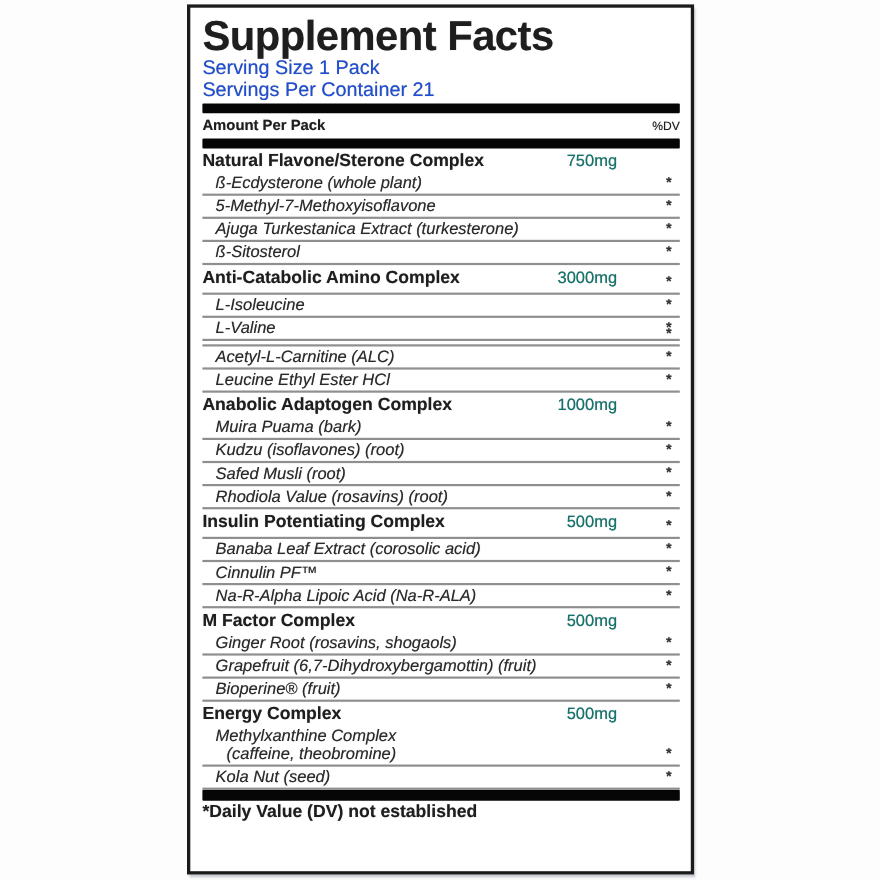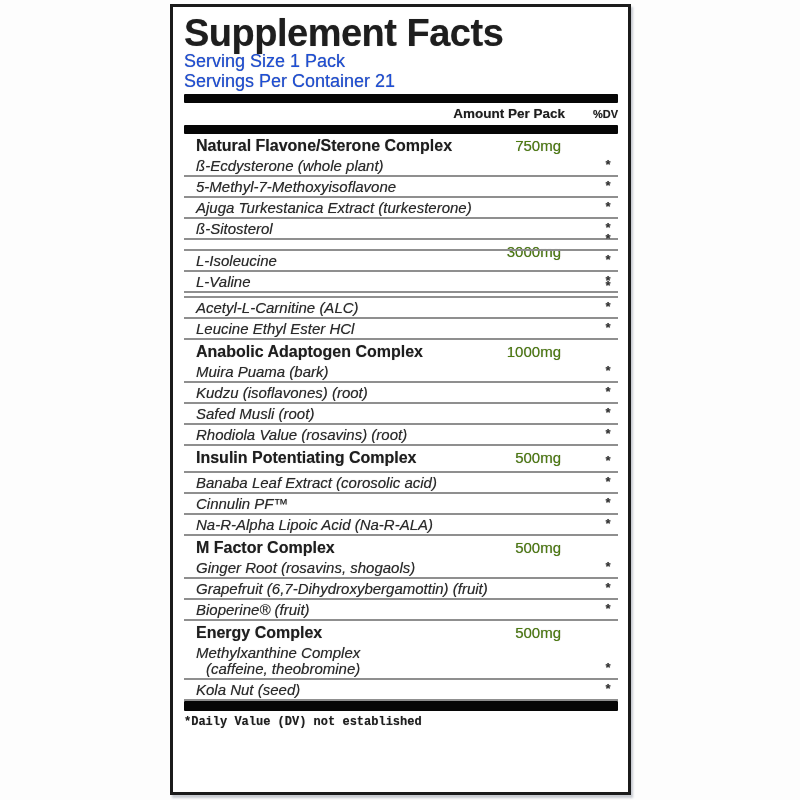--- a/index.html
+++ b/index.html
@@ -38,44 +38,43 @@
   .bar {
     height: 9px;
     background: #060606;
     border-radius: 1px;
   }
   .bar.top { margin-top: 3px; }
   .bar.bottom { height: 10px; margin-top: 0; }
 
   .col-head-row {
     display: flex;
-    justify-content: flex-end;
+    justify-content: space-between;
     align-items: baseline;
     padding: 3px 0 3px;
     line-height: 15px;
     gap: 28px;
   }
   .col-head-row .amount-head { font-size: 13.5px; font-weight: bold; }
-  .col-head-row .dv-head { font-size: 11px; font-weight: bold; }
+  .col-head-row .dv-head { font-size: 11px; font-weight: normal; }
 
   .sec-head {
     position: relative;
     padding: 4px 0 2px;
     line-height: 16px;
     font-size: 16px;
     font-weight: bold;
     white-space: nowrap;
-    margin-left: 12px;
   }
   .sec-head .amt {
     position: absolute;
     right: 57px; top: 4px;
     font-size: 15px;
     font-weight: normal;
-    color: #4d7c0f;
+    color: #0f766e;
   }
 
   .ing-row {
     position: relative;
     padding: 2px 0 1px 12px;
     line-height: 16px;
     font-size: 15px;
     color: #2a2a2a;
     border-bottom: 2px solid #8f8f8f;
     white-space: nowrap;
@@ -85,25 +84,24 @@
   .ing-row .dv {
     position: absolute;
     right: 8px; bottom: 2px;
     font-size: 13px;
     font-weight: bold;
     color: #333;
   }
 
   .footnote {
     padding-top: 3px;
-    font-size: 12px;
+    font-size: 16px;
     line-height: 16px;
     font-weight: bold;
     white-space: nowrap;
-    font-family: Liberation Mono, monospace;
   }
 </style>
 </head>
 <body>
 
 <div class="page">
   <div class="panel">
 
     <div class="title">Supplement Facts</div>
 
@@ -131,21 +129,21 @@
           <span class="dv">*</span>
         </div>
         <div class="ing-row">
           <div class="ing-name">Ajuga Turkestanica Extract (turkesterone)</div>
           <span class="dv">*</span>
         </div>
         <div class="ing-row">
           <div class="ing-name">ß-Sitosterol</div>
           <span class="dv">*</span>
         </div>
-        <div class="sec-head"><span class="amt">3000mg</span></div>
+        <div class="sec-head"><span>Anti-Catabolic Amino Complex</span><span class="amt">3000mg</span></div>
         <div class="ing-row">
           <span class="dv">*</span>
         </div>
         <div class="ing-row">
           <div class="ing-name">L-Isoleucine</div>
           <span class="dv">*</span>
         </div>
         <div class="ing-row">
           <div class="ing-name">L-Valine</div>
           <span class="dv">*</span>

